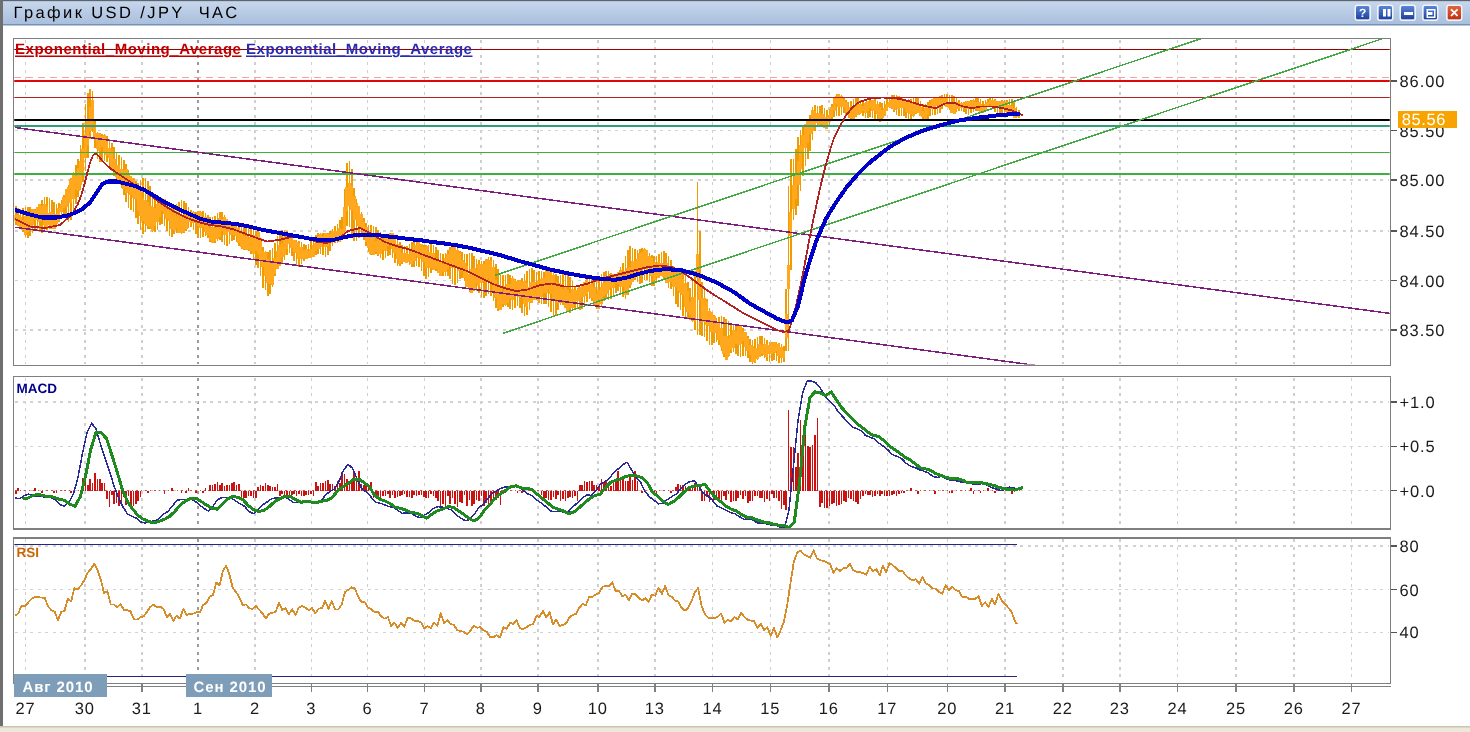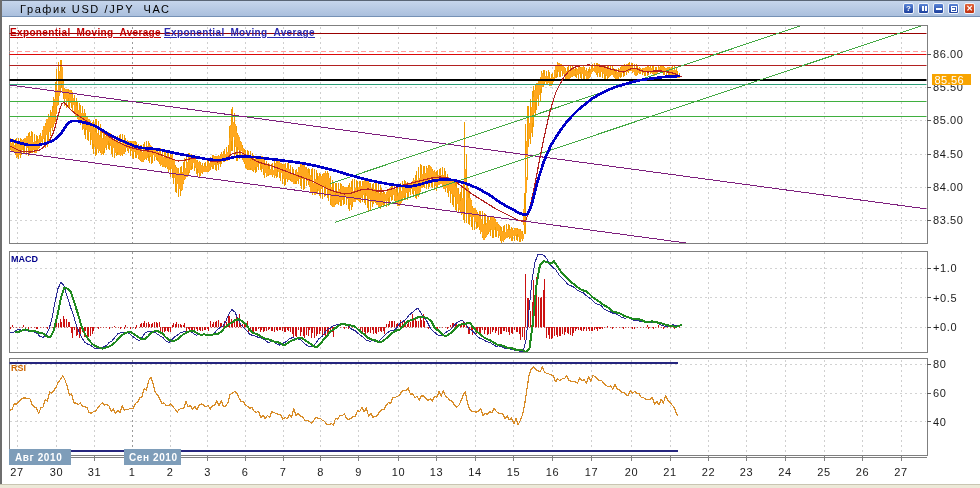--- a/index.html
+++ b/index.html
@@ -1,20 +1,20 @@
 <!DOCTYPE html>
 <html><head><meta charset="utf-8"><style>
 *{margin:0;padding:0;box-sizing:border-box}
 body{width:980px;height:488px;overflow:hidden;background:#fff;font-family:"Liberation Sans",sans-serif}
 #win{position:relative;width:980px;height:488px;background:#fff}
 #topedge{position:absolute;left:0;top:0;width:980px;height:1px;background:#5a6676}
 #leftedge{position:absolute;left:0;top:0;width:2px;height:484px;background:#6e6e6e}
 #titlebar{position:absolute;left:2px;top:1px;width:978px;height:16px;
  background:linear-gradient(#c6d6ec,#aabfdd);border-bottom:1px solid #7591b5}
-#title{position:absolute;left:18px;top:2px;font-size:11px;color:#000;letter-spacing:1.6px}
+#title{position:absolute;left:7px;top:2px;font-size:11px;color:#000;letter-spacing:1.6px}
 .btn{position:absolute;top:3px;width:11px;height:11px;border-radius:2px;
  border:1px solid #f0f4fa;background:linear-gradient(#5b85d6,#1c3f9c);
  color:#fff;font-size:8px;font-weight:bold;text-align:center;line-height:9px}
 #btnx{background:linear-gradient(#e0653c,#c03010)}
 .pbar{position:absolute;top:2px;width:2px;height:5px;background:#fff}
 .mbar{position:absolute;top:3.5px;left:1.5px;width:6px;height:2px;background:#fff}
 .xsq{position:absolute;top:1.5px;left:1.5px;width:6px;height:6px;border:1px solid #fff}
 .xsq2{position:absolute;top:1px;left:0.5px;width:2.5px;height:2px;background:#fff}
 #bottomstrip{position:absolute;left:0;top:484px;width:980px;height:4px;background:#ece9d8;border-top:1px solid #c9c5b2}
 </style></head>

